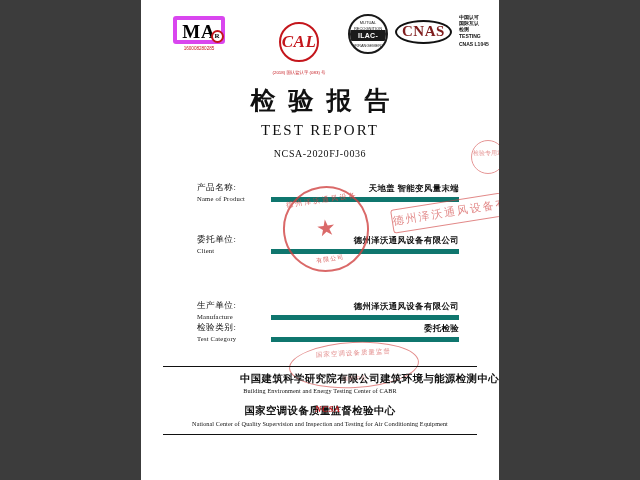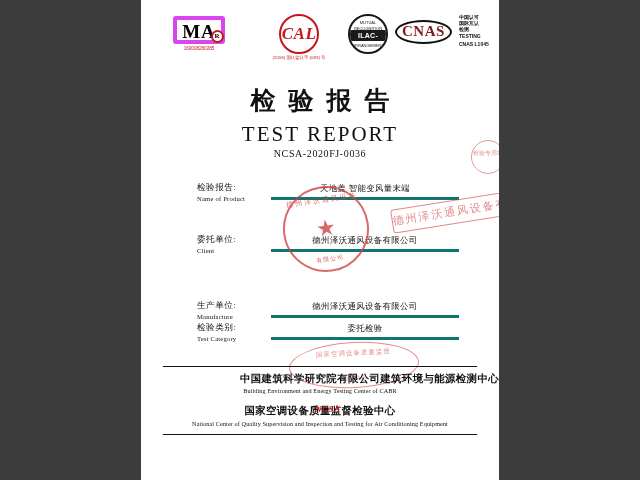--- a/index.html
+++ b/index.html
@@ -79,21 +79,21 @@
 
   
   .cal-circle {
     width: 40px;
     height: 40px;
     border-radius: 50%;
     border: 2px solid #c4161c;
     box-sizing: border-box;
     color: #c4161c;
     position: relative;
-    margin: 0 auto;
+    margin: 8px auto;
   }
   .cal-circle .cal-txt {
     font-family: "Liberation Serif", serif;
     font-weight: bold;
     font-style: italic;
     font-size: 17px;
     line-height: 36px;
     letter-spacing: 0.5px;
   }
   .cal-sub {
@@ -173,21 +173,21 @@
     letter-spacing: 13px;
     color: #111;
     text-indent: 13px;
   }
   .title-en {
     position: absolute;
     top: 122px;
     left: 0; right: 0;
     text-align: center;
     font-family: "Liberation Serif", serif;
-    font-size: 21px;
+    font-size: 15px;
     letter-spacing: 2px;
     color: #111;
   }
   .report-no {
     position: absolute;
     top: 148px;
     left: 0; right: 0;
     text-align: center;
     font-family: "Liberation Serif", serif;
     font-size: 10px;
@@ -222,29 +222,30 @@
     letter-spacing: 0.2px;
     white-space: nowrap;
     margin-top: 1px;
   }
   .field .value {
     position: absolute;
     left: 74px;
     right: 0;
     top: 0;
     height: 15px;
-    border-bottom: 3px solid #0f766e;
-    text-align: center;
+    border-bottom: 5px solid #0f766e;
+    text-align: right;
     font-family: "Liberation Serif", serif;
     font-size: 8.4px;
     color: #111;
     letter-spacing: 0.4px;
     line-height: 14px;
     white-space: nowrap;
     overflow: hidden;
+    font-weight: bold;
   }
 
   
   .footer-rule {
     position: absolute;
     left: 22px;
     width: 314px;
     border-top: 1px solid #111;
   }
   .f-cn {
@@ -431,21 +432,21 @@
       <div class="cnas-text" style="left:286px; top:19px;">TESTING</div>
       <div class="cnas-text" style="left:286px; top:27px;">CNAS L1045</div>
     </div>
 
     <div class="title-cn">检验报告</div>
     <div class="title-en">TEST REPORT</div>
     <div class="report-no">NCSA-2020FJ-0036</div>
 
     <div class="field" style="top:182px;">
       <div class="labels">
-        <div class="lab-cn">检验报告:</div>
+        <div class="lab-cn">产品名称:</div>
         <div class="lab-en">Name of Product</div>
       </div>
       <div class="value">天地盖 智能变风量末端</div>
     </div>
 
     <div class="field" style="top:234px;">
       <div class="labels">
         <div class="lab-cn">委托单位:</div>
         <div class="lab-en">Client</div>
       </div>

